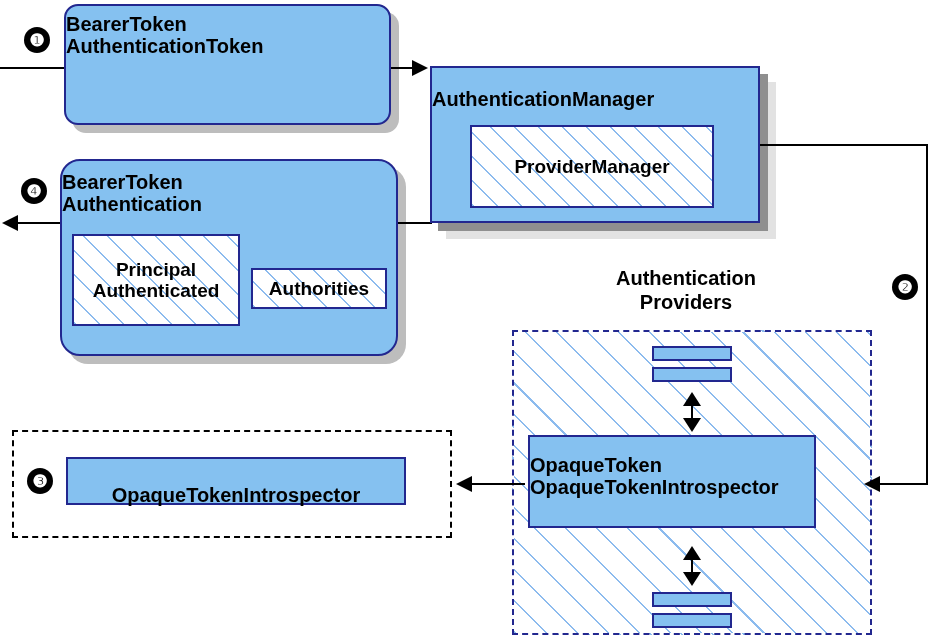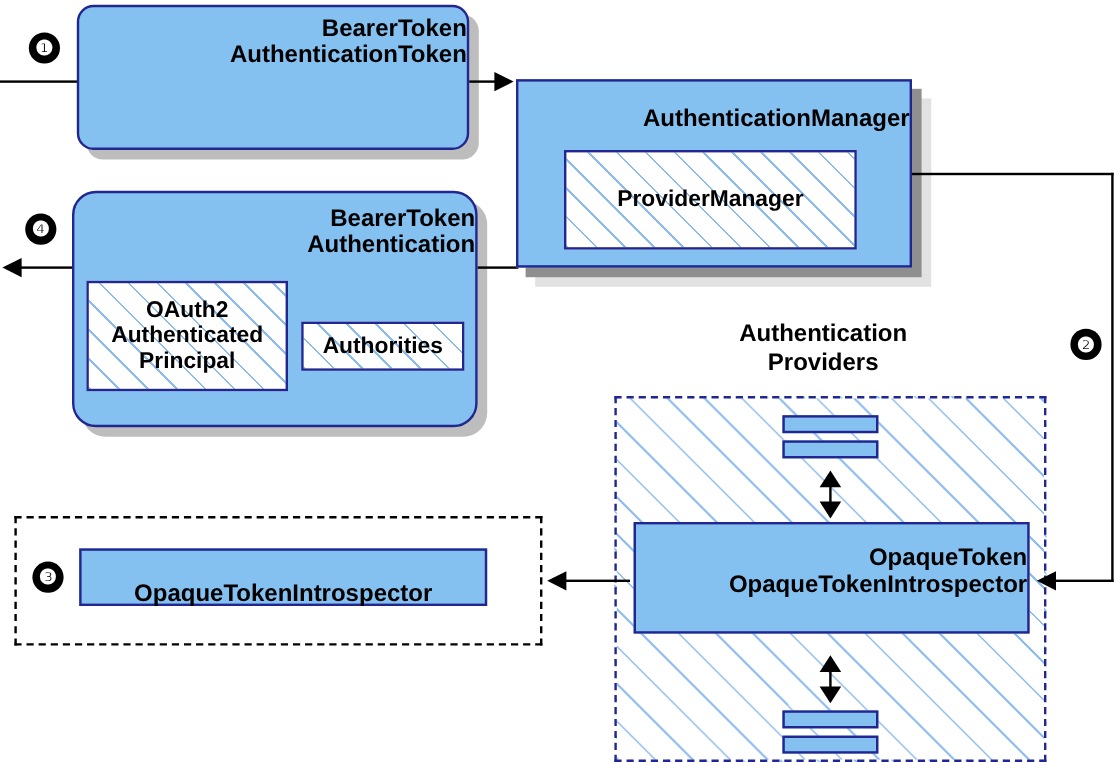--- a/index.html
+++ b/index.html
@@ -19,21 +19,21 @@
   
   .box {
     position: absolute;
     box-sizing: border-box;
     background: #85c1f0;
     border: 2px solid #22278f;
     color: #000000;
     font-weight: bold;
     display: flex;
     flex-direction: column;
-    align-items: flex-end;
+    align-items: flex-start;
     text-align: center;
     line-height: 1.12;
   }
   .shadow {
     position: absolute;
     background: #9e9e9e;
     z-index: 0;
   }
   .shadow2 {
     position: absolute;
@@ -197,21 +197,21 @@
   }
   .provider-bar {
     position: absolute;
     box-sizing: border-box;
     width: 80px; height: 15px;
     background: #85c1f0;
     border: 2px solid #22278f;
     z-index: 8;
   }
   #opaque-provider {
-    left: 528px; top: 435px; width: 330px; height: 93px;
+    left: 528px; top: 435px; width: 288px; height: 93px;
     padding-top: 17px;
     font-size: 20px;
     z-index: 10;
   }
   #opaque-provider-shadow {
     left: 518px; top: 442px; width: 330px; height: 93px;
     background: #8f8f8f;
   }
   #opaque-provider-shadow2 {
     left: 513px; top: 449px; width: 330px; height: 93px;
@@ -322,20 +322,19 @@
     <div>AuthenticationToken</div>
   </div>
 
   <div class="shadow" id="bearer-token-auth-shadow"></div>
   <div class="box" id="bearer-token-auth">
     <div>BearerToken</div>
     <div>Authentication</div>
   </div>
   <div class="hatch" id="oauth2-principal">
     <div>
-      <div>OAuth2</div>
+      <div>Principal</div>
       <div>Authenticated</div>
-      <div>Principal</div>
     </div>
   </div>
   <div class="hatch" id="authorities-chip">Authorities</div>
 
 </div>
 
 </body></html>

